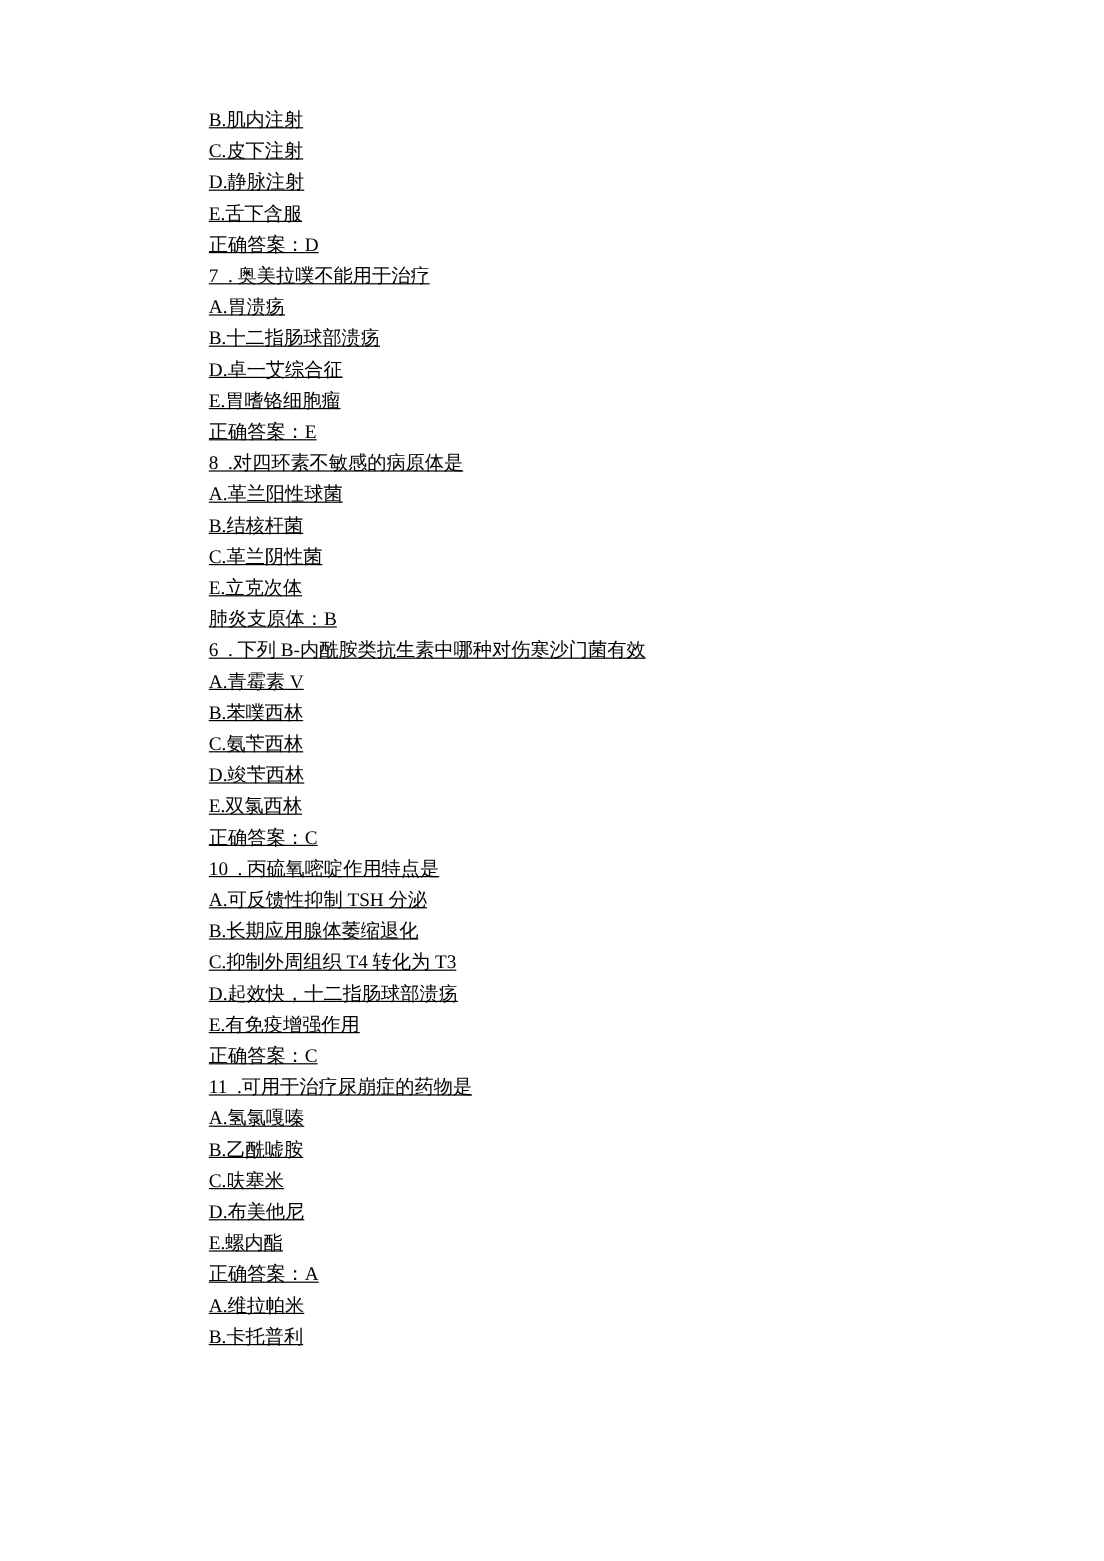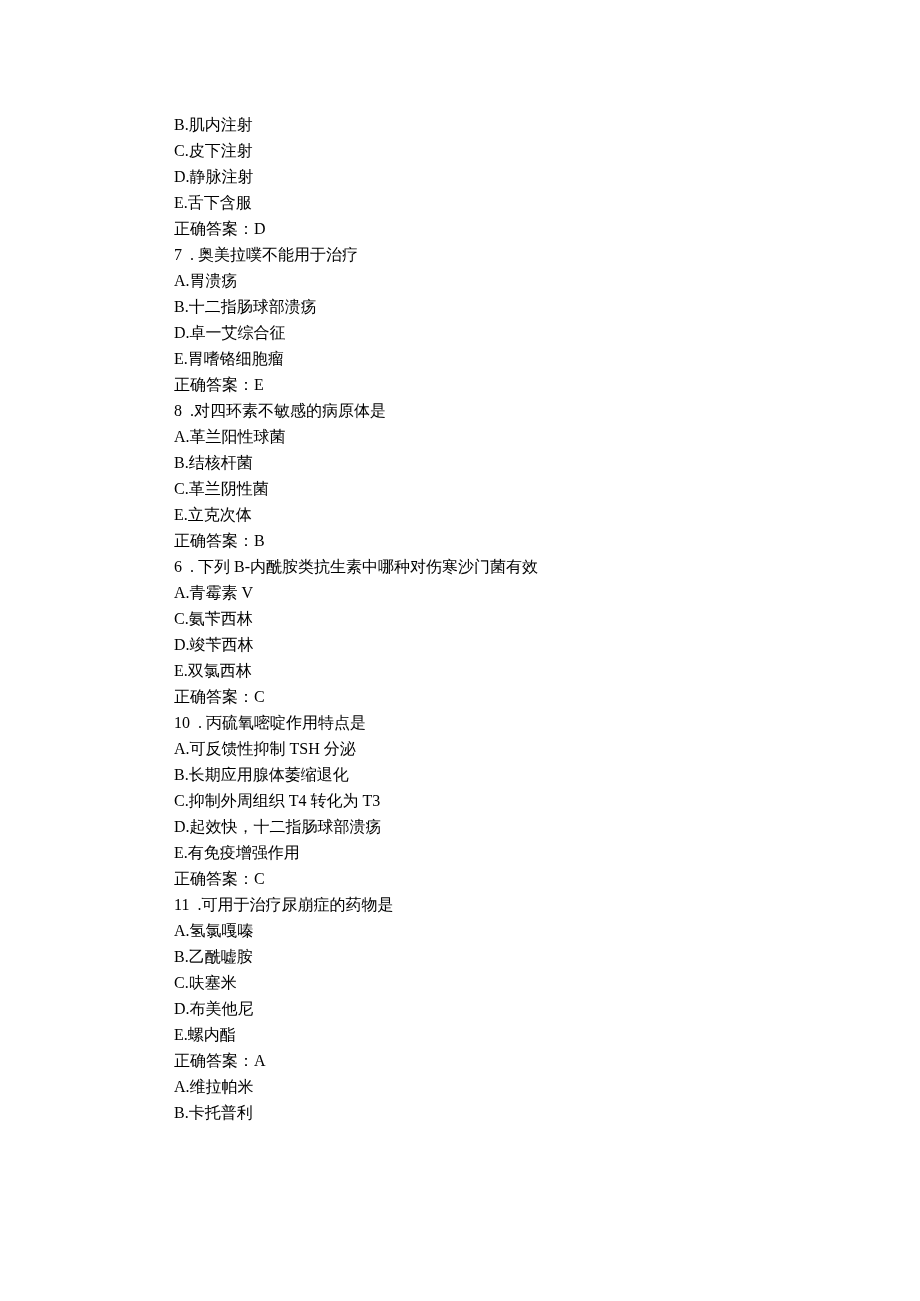--- a/index.html
+++ b/index.html
@@ -3,23 +3,24 @@
 <meta charset="utf-8">
 <style>
   body {
     margin: 0;
     padding: 0;
     background: #ffffff;
     width: 920px;
     font-family: "SimSun", "Songti SC", serif;
   }
   .page {
-    padding: 112px 70px 50px 174px;
+    padding: 88px 70px 50px 174px;
     width: 740px;
     box-sizing: border-box;
+    text-decoration: underline;
   }
   .line {
     font-size: 16px;
     line-height: 26px;
     color: #000000;
     white-space: pre-wrap;
   }
 </style>
 </head>
 <body>
@@ -34,23 +35,24 @@
   <div class="line">A.胃溃疡</div>
   <div class="line">B.十二指肠球部溃疡</div>
   <div class="line">D.卓一艾综合征</div>
   <div class="line">E.胃嗜铬细胞瘤</div>
   <div class="line">正确答案：E</div>
   <div class="line">8  .对四环素不敏感的病原体是</div>
   <div class="line">A.革兰阳性球菌</div>
   <div class="line">B.结核杆菌</div>
   <div class="line">C.革兰阴性菌</div>
   <div class="line">E.立克次体</div>
-  <div class="line">正确答案：B</div>
+  <div class="line">肺炎支原体：B</div>
   <div class="line">6  . 下列 B-内酰胺类抗生素中哪种对伤寒沙门菌有效</div>
   <div class="line">A.青霉素 V</div>
+  <div class="line">B.苯噗西林</div>
   <div class="line">C.氨苄西林</div>
   <div class="line">D.竣苄西林</div>
   <div class="line">E.双氯西林</div>
   <div class="line">正确答案：C</div>
   <div class="line">10  . 丙硫氧嘧啶作用特点是</div>
   <div class="line">A.可反馈性抑制 TSH 分泌</div>
   <div class="line">B.长期应用腺体萎缩退化</div>
   <div class="line">C.抑制外周组织 T4 转化为 T3</div>
   <div class="line">D.起效快，十二指肠球部溃疡</div>
   <div class="line">E.有免疫增强作用</div>

